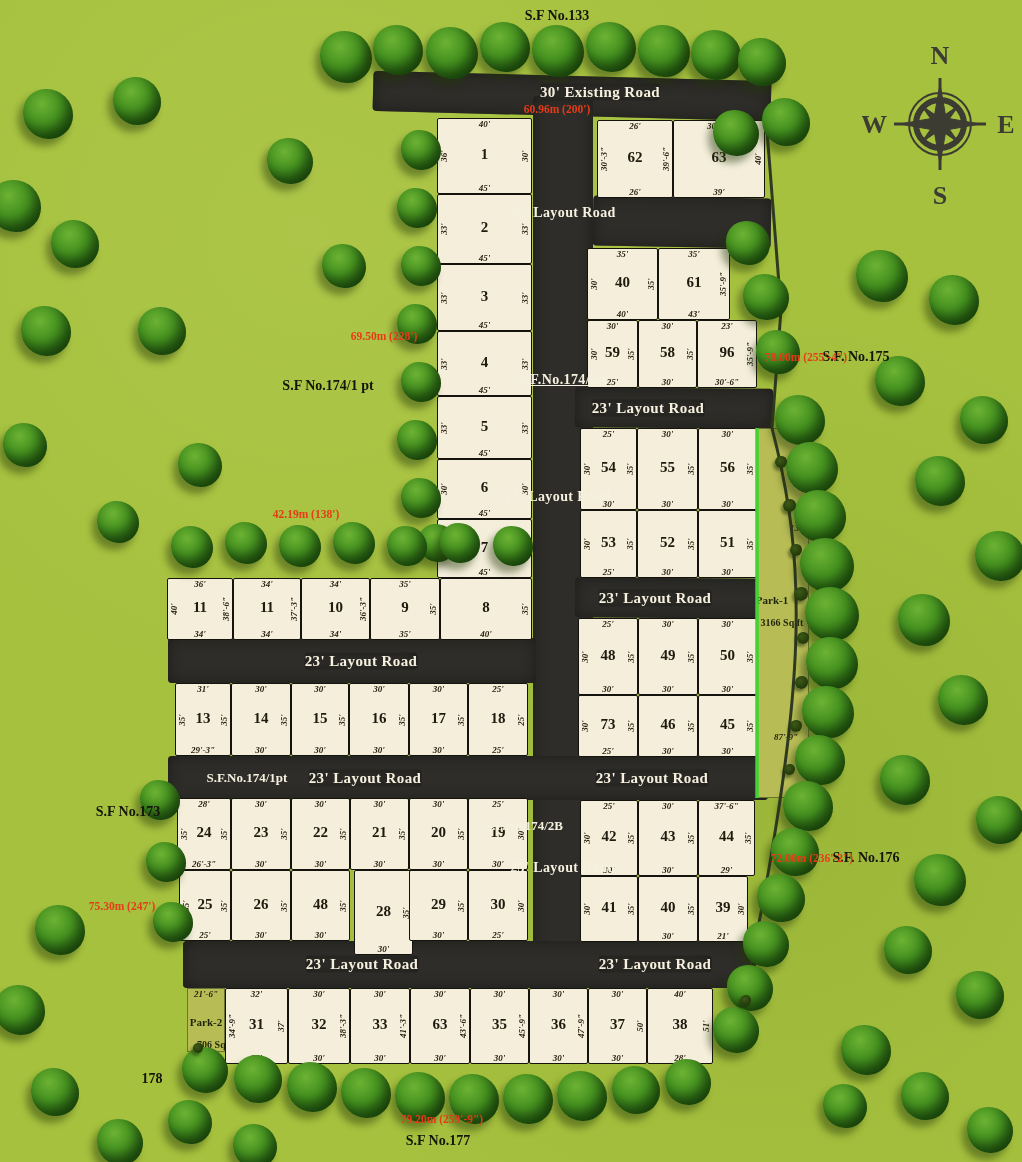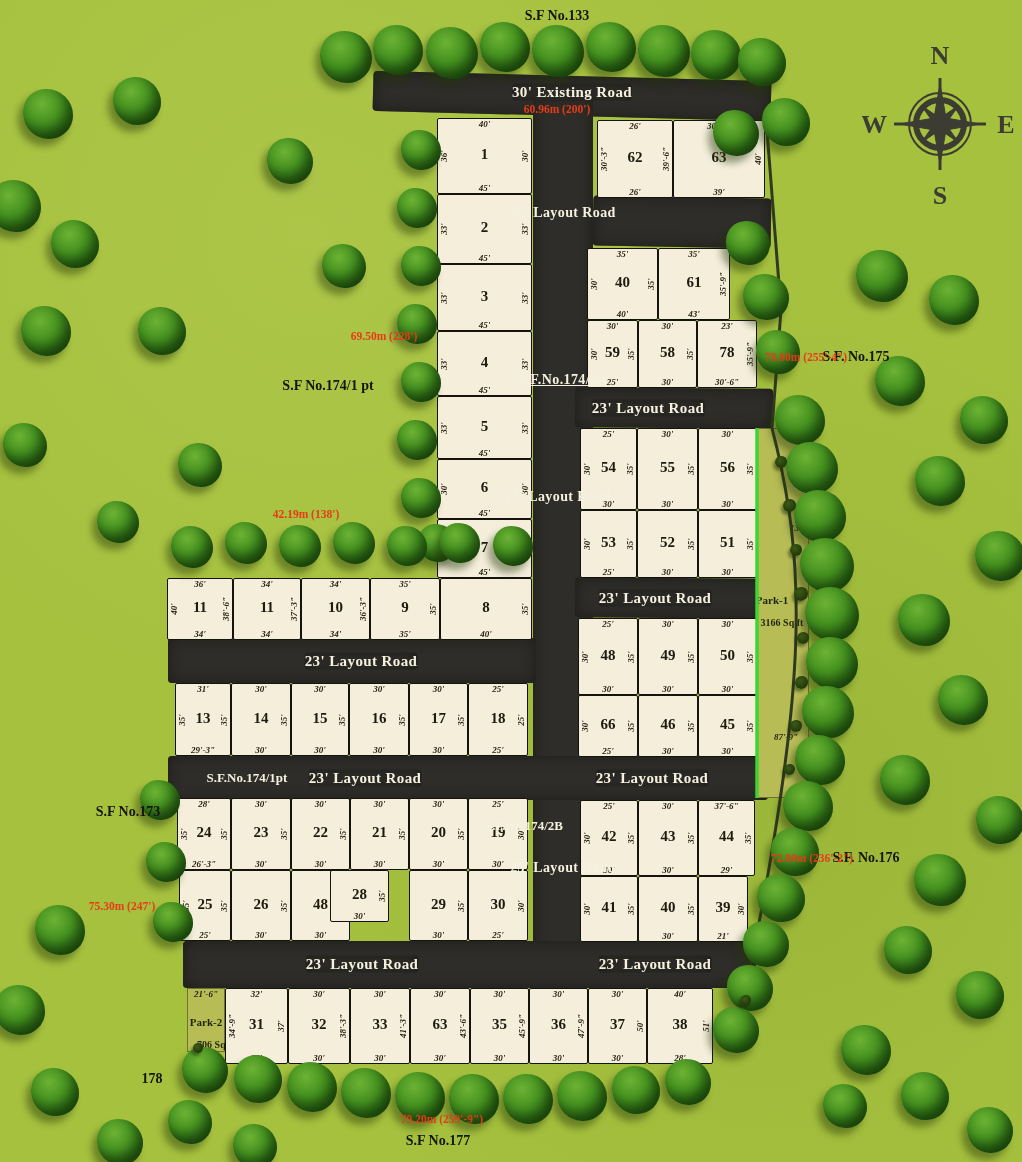--- a/index.html
+++ b/index.html
@@ -222,21 +222,21 @@
       <div class="plot" style="left: 231px; top: 870px; width: 60px; height: 71px;">
         <div class="pno">26</div>
         <div class="dim db">30'</div>
         <div class="dim dr">35'</div>
       </div>
       <div class="plot" style="left: 291px; top: 870px; width: 59px; height: 71px;">
         <div class="pno">48</div>
         <div class="dim db">30'</div>
         <div class="dim dr">35'</div>
       </div>
-      <div class="plot" style="left: 330px; top: 870px; width: 59px; height: 52px;">
+      <div class="plot" style="left: 354px; top: 870px; width: 59px; height: 85px;">
         <div class="pno">28</div>
         <div class="dim db">30'</div>
         <div class="dim dr">35'</div>
       </div>
       <div class="plot" style="left: 409px; top: 870px; width: 59px; height: 71px;">
         <div class="pno">29</div>
         <div class="dim db">30'</div>
         <div class="dim dr">35'</div>
       </div>
       <div class="plot" style="left: 468px; top: 870px; width: 60px; height: 71px;">
@@ -331,21 +331,21 @@
         <div class="pno">45</div>
         <div class="dim db">30'</div>
         <div class="dim dr">35'</div>
       </div>
       <div class="plot" style="left: 638px; top: 695px; width: 60px; height: 62px;">
         <div class="pno">46</div>
         <div class="dim db">30'</div>
         <div class="dim dr">35'</div>
       </div>
       <div class="plot" style="left: 578px; top: 695px; width: 60px; height: 62px;">
-        <div class="pno">66</div>
+        <div class="pno">73</div>
         <div class="dim db">25'</div>
         <div class="dim dl">30'</div>
         <div class="dim dr">35'</div>
       </div>
       <div class="plot" style="left: 578px; top: 618px; width: 60px; height: 77px;">
         <div class="pno">48</div>
         <div class="dim dt">25'</div>
         <div class="dim db">30'</div>
         <div class="dim dl">30'</div>
         <div class="dim dr">35'</div>
@@ -391,21 +391,21 @@
         <div class="dim db">30'</div>
         <div class="dim dr">35'</div>
       </div>
       <div class="plot" style="left: 698px; top: 428px; width: 59px; height: 82px;">
         <div class="pno">56</div>
         <div class="dim dt">30'</div>
         <div class="dim db">30'</div>
         <div class="dim dr">35'</div>
       </div>
       <div class="plot" style="left: 697px; top: 320px; width: 60px; height: 68px;">
-        <div class="pno">78</div>
+        <div class="pno">96</div>
         <div class="dim dt">23'</div>
         <div class="dim db">30'-6"</div>
         <div class="dim dr">35'-9"</div>
       </div>
       <div class="plot" style="left: 638px; top: 320px; width: 59px; height: 68px;">
         <div class="pno">58</div>
         <div class="dim dt">30'</div>
         <div class="dim db">30'</div>
         <div class="dim dr">35'</div>
       </div>
@@ -545,21 +545,21 @@
       <div class="bush" style="left: 790px; top: 544px; width: 12px; height: 12px;"></div>
       <div class="bush" style="left: 794px; top: 587px; width: 14px; height: 14px;"></div>
       <div class="bush" style="left: 797px; top: 632px; width: 12px; height: 12px;"></div>
       <div class="bush" style="left: 794.5px; top: 675.5px; width: 13px; height: 13px;"></div>
       <div class="bush" style="left: 790px; top: 720px; width: 12px; height: 12px;"></div>
       <div class="bush" style="left: 783.5px; top: 763.5px; width: 11px; height: 11px;"></div>
       <div class="bush" style="left: 739.5px; top: 994.5px; width: 11px; height: 11px;"></div>
       <div class="bush" style="left: 193px; top: 1043px; width: 10px; height: 10px;"></div>
     </div>
   <div id="labels-layer">
-      <div class="lbl road" style="left: 572px; top: 92px;">30' Existing Road</div>
+      <div class="lbl road" style="left: 600px; top: 92px;">30' Existing Road</div>
       <div class="lbl red" style="left: 557px; top: 109px;">60.96m (200')</div>
       <div class="lbl roadv" style="left: 563px; top: 213px;">25' Layout Road</div>
       <div class="lbl roadv" style="left: 563px; top: 380px; text-decoration: underline;">S.F.No.174/2A</div>
       <div class="lbl roadv" style="left: 558px; top: 497px;">25' Layout Road</div>
       <div class="lbl roadv" style="left: 563px; top: 868px;">25' Layout Road</div>
       <div class="lbl road" style="left: 648px; top: 408px;">23' Layout Road</div>
       <div class="lbl road" style="left: 655px; top: 598px;">23' Layout Road</div>
       <div class="lbl road" style="left: 361px; top: 661px;">23' Layout Road</div>
       <div class="lbl roadsf" style="left: 247px; top: 778px;">S.F.No.174/1pt</div>
       <div class="lbl road" style="left: 365px; top: 778px;">23' Layout Road</div>

